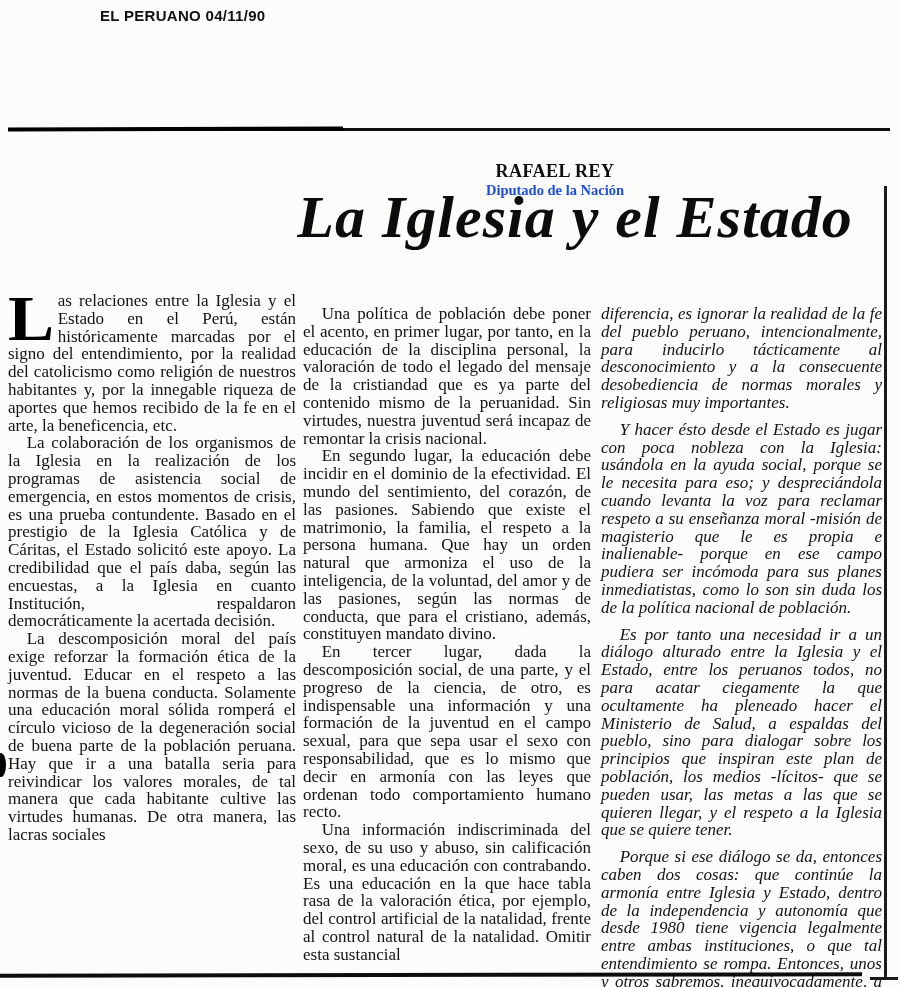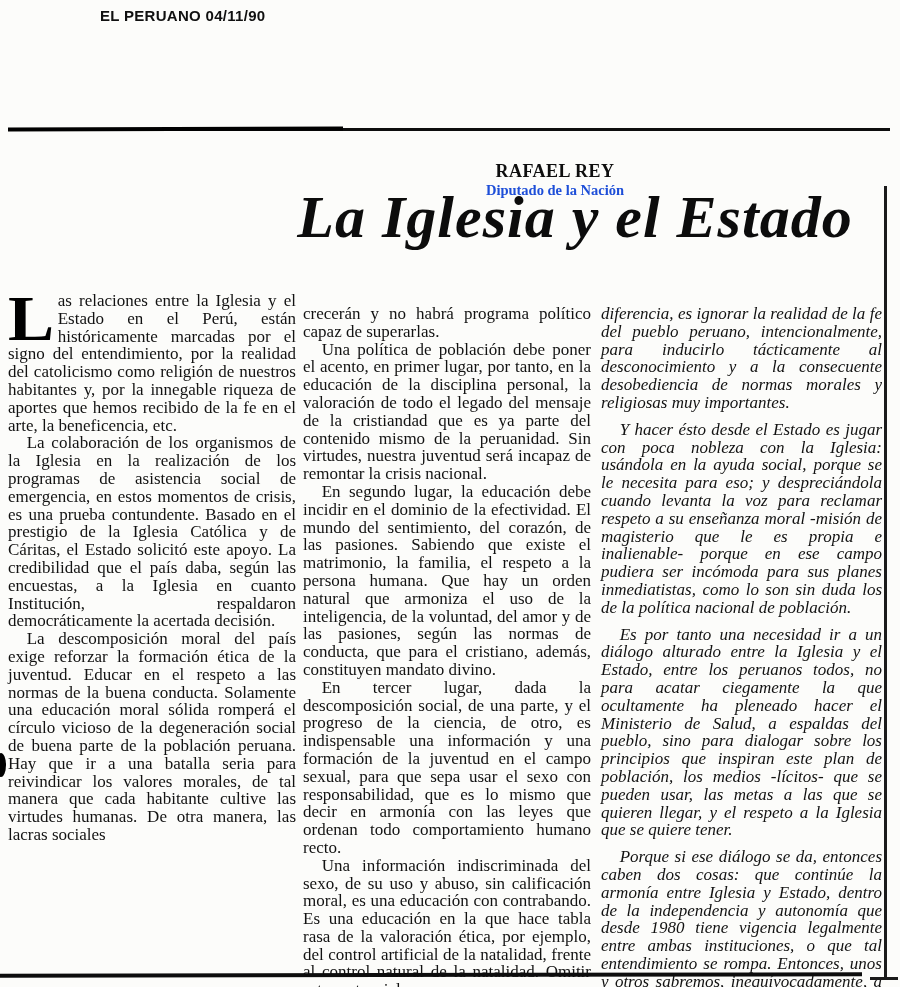--- a/index.html
+++ b/index.html
@@ -98,21 +98,20 @@
 <div class="right-rule"></div>
 <div class="ink-mark"></div>
 
 <div id="col1" class="col">
   <p class="no-indent"><span class="dropcap">L</span><span>as relaciones entre la Iglesia y el Estado en el Perú, están históricamente marcadas por el signo del entendimiento, por la realidad del catolicismo como religión de nuestros habitantes y, por la innegable riqueza de aportes que hemos recibido de la fe en el arte, la beneficencia, etc.</span></p>
   <p>La colaboración de los organismos de la Iglesia en la realización de los programas de asistencia social de emergencia, en estos momentos de crisis, es una prueba contundente. Basado en el prestigio de la Iglesia Católica y de Cáritas, el Estado solicitó este apoyo. La credibilidad que el país daba, según las encuestas, a la Iglesia en cuanto Institución, respaldaron democráticamente la acertada decisión.</p>
   <p>La descomposición moral del país exige reforzar la formación ética de la juventud. Educar en el respeto a las normas de la buena conducta. Solamente una educación moral sólida romperá el círculo vicioso de la degeneración social de buena parte de la población peruana. Hay que ir a una batalla seria para reivindicar los valores morales, de tal manera que cada habitante cultive las virtudes humanas. De otra manera, las lacras sociales</p>
 </div>
 
 <div id="col2" class="col">
-  <p class="no-indent">crecerán y no habrá programa político capaz de superarlas.</p>
   <p>Una política de población debe poner el acento, en primer lugar, por tanto, en la educación de la disciplina personal, la valoración de todo el legado del mensaje de la cristiandad que es ya parte del contenido mismo de la peruanidad. Sin virtudes, nuestra juventud será incapaz de remontar la crisis nacional.</p>
   <p>En segundo lugar, la educación debe incidir en el dominio de la efectividad. El mundo del sentimiento, del corazón, de las pasiones. Sabiendo que existe el matrimonio, la familia, el respeto a la persona humana. Que hay un orden natural que armoniza el uso de la inteligencia, de la voluntad, del amor y de las pasiones, según las normas de conducta, que para el cristiano, además, constituyen mandato divino.</p>
   <p>En tercer lugar, dada la descomposición social, de una parte, y el progreso de la ciencia, de otro, es indispensable una información y una formación de la juventud en el campo sexual, para que sepa usar el sexo con responsabilidad, que es lo mismo que decir en armonía con las leyes que ordenan todo comportamiento humano recto.</p>
   <p>Una información indiscriminada del sexo, de su uso y abuso, sin calificación moral, es una educación con contrabando. Es una educación en la que hace tabla rasa de la valoración ética, por ejemplo, del control artificial de la natalidad, frente al control natural de la natalidad. Omitir esta sustancial</p>
 </div>
 
 <div id="col3" class="col">
   <p class="no-indent">diferencia, es ignorar la realidad de la fe del pueblo peruano, intencionalmente, para inducirlo tácticamente al desconocimiento y a la consecuente desobediencia de normas morales y religiosas muy importantes.</p>
   <p>Y hacer ésto desde el Estado es jugar con poca nobleza con la Iglesia: usándola en la ayuda social, porque se le necesita para eso; y despreciándola cuando levanta la voz para reclamar respeto a su enseñanza moral -misión de magisterio que le es propia e inalienable- porque en ese campo pudiera ser incómoda para sus planes inmediatistas, como lo son sin duda los de la política nacional de población.</p>
   <p>Es por tanto una necesidad ir a un diálogo alturado entre la Iglesia y el Estado, entre los peruanos todos, no para acatar ciegamente la que ocultamente ha pleneado hacer el Ministerio de Salud, a espaldas del pueblo, sino para dialogar sobre los principios que inspiran este plan de población, los medios -lícitos- que se pueden usar, las metas a las que se quieren llegar, y el respeto a la Iglesia que se quiere tener.</p>

